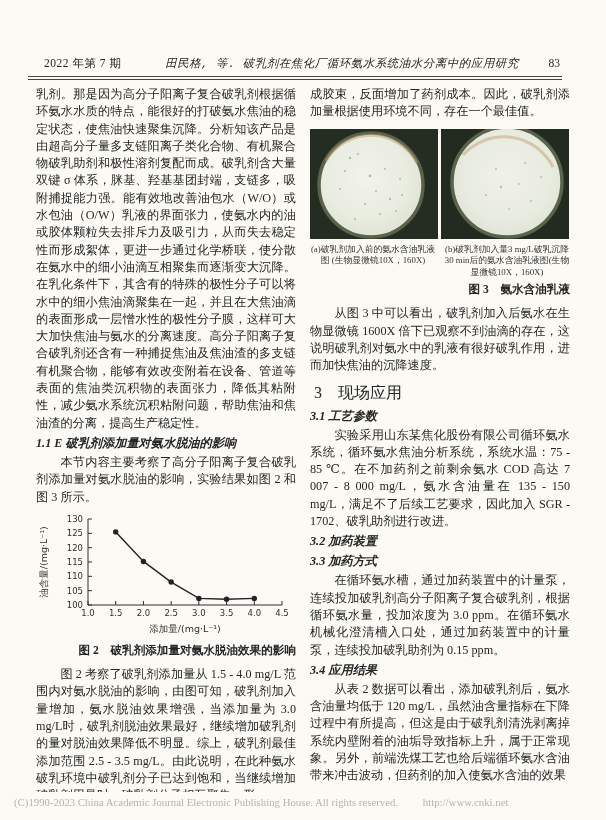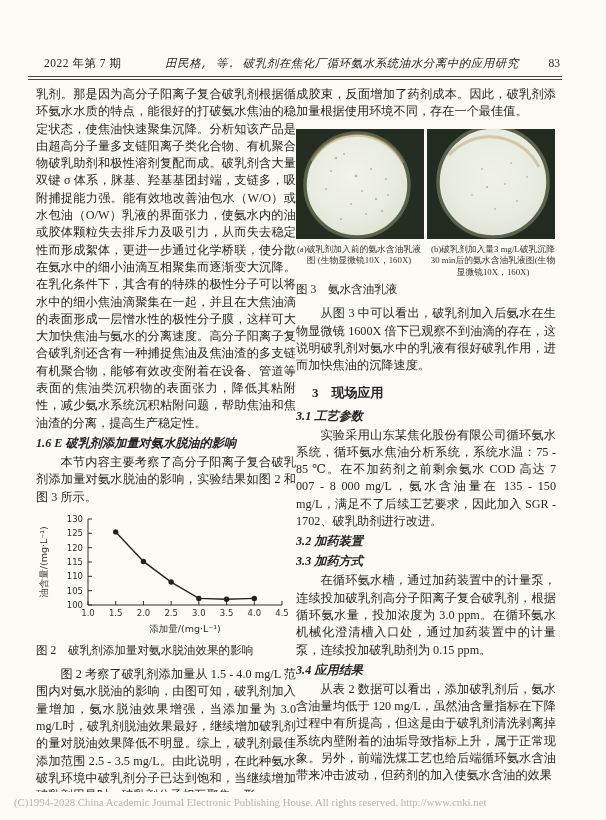--- a/index.html
+++ b/index.html
@@ -13,63 +13,63 @@
 
   
   .header { position: absolute; top: 56px; left: 28px; width: 534px; }
   .header-row { display: flex; align-items: baseline; font-size: 11.5px; padding: 0 2px 5px 16px; }
   .header-issue { width: 118px; letter-spacing: 0.5px; }
   .header-title { flex: 1; text-align: center; font-style: italic; letter-spacing: 0.5px; font-family: Liberation Mono, monospace; }
   .header-page { width: 38px; text-align: right; }
   .header-rule { height: 3.5px; border-top: 1.5px solid #46463f; border-bottom: 1px solid #46463f; }
 
   
-  .columns { position: absolute; top: 86px; left: 36px; width: 534px; height: 706px; display: flex; overflow: hidden; }
+  .columns { position: absolute; top: 86px; left: 36px; width: 534px; height: 706px; display: flex; gap: 14px; overflow: hidden; }
   .col { width: 260px; font-size: 12.2px; line-height: 17.3px; text-align: justify; }
   p.body-para { text-indent: 2em; }
   p.no-indent { text-indent: 0; }
 
   .h-sub { font-style: italic; font-weight: bold; font-size: 12.2px; line-height: 17px; margin: 3px 0 2px; }
-  .h-section { font-weight: bold; font-size: 13px; line-height: 17px; margin: 9px 16px 7px; }
+  .h-section { font-weight: normal; font-size: 16px; line-height: 17px; margin: 9px 4px 7px; }
 
   
   .chart-wrap { margin: 5px 0 0 0; }
   .chart-wrap svg { display: block; }
-  .fig-caption { text-align: left; font-weight: normal; font-size: 11.6px; margin: 1px 0 7px; }
+  .fig-caption { text-align: right; font-weight: bold; font-size: 11.6px; margin: 1px 0 7px; }
 
   
   .photos { display: flex; gap: 3px; margin: 8px 0 5px; }
   .photo { width: 128px; height: 110px; }
   .photo svg { display: block; }
   .photo-captions { display: flex; gap: 8px; font-size: 8.8px; line-height: 11.5px; text-align: center; margin-bottom: 3px; color: #333; }
   .photo-captions > div { flex: 1; }
 
   
   .footer { position: absolute; left: 14px; bottom: 12px; font-size: 10.8px; color: #b5b5ab; white-space: nowrap; }
-  .footer-url { }
+  .footer-url { margin-left: 22px; }
 </style>
 </head>
 <body>
 
 <div class="page">
 
   <div class="header">
     <div class="header-row">
       <span class="header-issue">2022 年第 7 期</span>
       <span class="header-title">田民格, 等. 破乳剂在焦化厂循环氨水系统油水分离中的应用研究</span>
       <span class="header-page">83</span>
     </div>
     <div class="header-rule"></div>
   </div>
 
   <div class="columns">
 
     <div class="col">
       <p class="no-indent">乳剂。那是因为高分子阳离子复合破乳剂根据循环氨水水质的特点，能很好的打破氨水焦油的稳定状态，使焦油快速聚集沉降。分析知该产品是由超高分子量多支链阳离子类化合物、有机聚合物破乳助剂和极性溶剂复配而成。破乳剂含大量双键 σ 体系，脒基、羟基基团封端，支链多，吸附捕捉能力强。能有效地改善油包水（W/O）或水包油（O/W）乳液的界面张力，使氨水内的油或胶体颗粒失去排斥力及吸引力，从而失去稳定性而形成絮体，更进一步通过化学桥联，使分散在氨水中的细小油滴互相聚集而逐渐变大沉降。在乳化条件下，其含有的特殊的极性分子可以将水中的细小焦油滴聚集在一起，并且在大焦油滴的表面形成一层憎水性的极性分子膜，这样可大大加快焦油与氨水的分离速度。高分子阳离子复合破乳剂还含有一种捕捉焦油及焦油渣的多支链有机聚合物，能够有效改变附着在设备、管道等表面的焦油类沉积物的表面张力，降低其粘附性，减少氨水系统沉积粘附问题，帮助焦油和焦油渣的分离，提高生产稳定性。</p>
-      <h4 class="h-sub">1.6  E 破乳剂添加量对氨水脱油的影响</h4>
+      <h4 class="h-sub">1.1  E 破乳剂添加量对氨水脱油的影响</h4>
       <p class="body-para">本节内容主要考察了高分子阳离子复合破乳剂添加量对氨水脱油的影响，实验结果如图 2 和图 3 所示。</p>
       <div class="chart-wrap">
         <svg id="chart-svg" width="258" height="130">
             <line x1="52" y1="8" x2="52" y2="94" stroke="#2e2e2e" stroke-width="1"></line>
             <line x1="52" y1="94" x2="246" y2="94" stroke="#2e2e2e" stroke-width="1"></line>
             <line x1="52" y1="94" x2="56" y2="94" stroke="#2e2e2e" stroke-width="1"></line>
             <text x="47" y="97" text-anchor="end" font-size="8.5" fill="#2e2e2e" font-family="&quot;DejaVu Sans&quot;, sans-serif">100</text>
             <line x1="52" y1="79.66666666666667" x2="56" y2="79.66666666666667" stroke="#2e2e2e" stroke-width="1"></line>
             <text x="47" y="82.66666666666667" text-anchor="end" font-size="8.5" fill="#2e2e2e" font-family="&quot;DejaVu Sans&quot;, sans-serif">105</text>
             <line x1="52" y1="65.33333333333333" x2="56" y2="65.33333333333333" stroke="#2e2e2e" stroke-width="1"></line>
@@ -187,17 +187,17 @@
       <h4 class="h-sub">3.2  加药装置</h4>
       <h4 class="h-sub">3.3  加药方式</h4>
       <p class="body-para">在循环氨水槽，通过加药装置中的计量泵，连续投加破乳剂高分子阳离子复合破乳剂，根据循环氨水量，投加浓度为 3.0 ppm。在循环氨水机械化澄清槽入口处，通过加药装置中的计量泵，连续投加破乳助剂为 0.15 ppm。</p>
       <h4 class="h-sub">3.4  应用结果</h4>
       <p class="body-para">从表 2 数据可以看出，添加破乳剂后，氨水含油量均低于 120 mg/L，虽然油含量指标在下降过程中有所提高，但这是由于破乳剂清洗剥离掉系统内壁附着的油垢导致指标上升，属于正常现象。另外，前端洗煤工艺也给后端循环氨水含油带来冲击波动，但药剂的加入使氨水含油的效果</p>
     </div>
 
   </div>
 
   <div class="footer">
-    <span>(C)1994-2028 China Academic Journal Electronic Publishing House. All rights reserved.</span>
+    <span>(C)1990-2023 China Academic Journal Electronic Publishing House. All rights reserved.</span>
     <span class="footer-url">http://www.cnki.net</span>
   </div>
 
 </div>
 
 </body></html>

